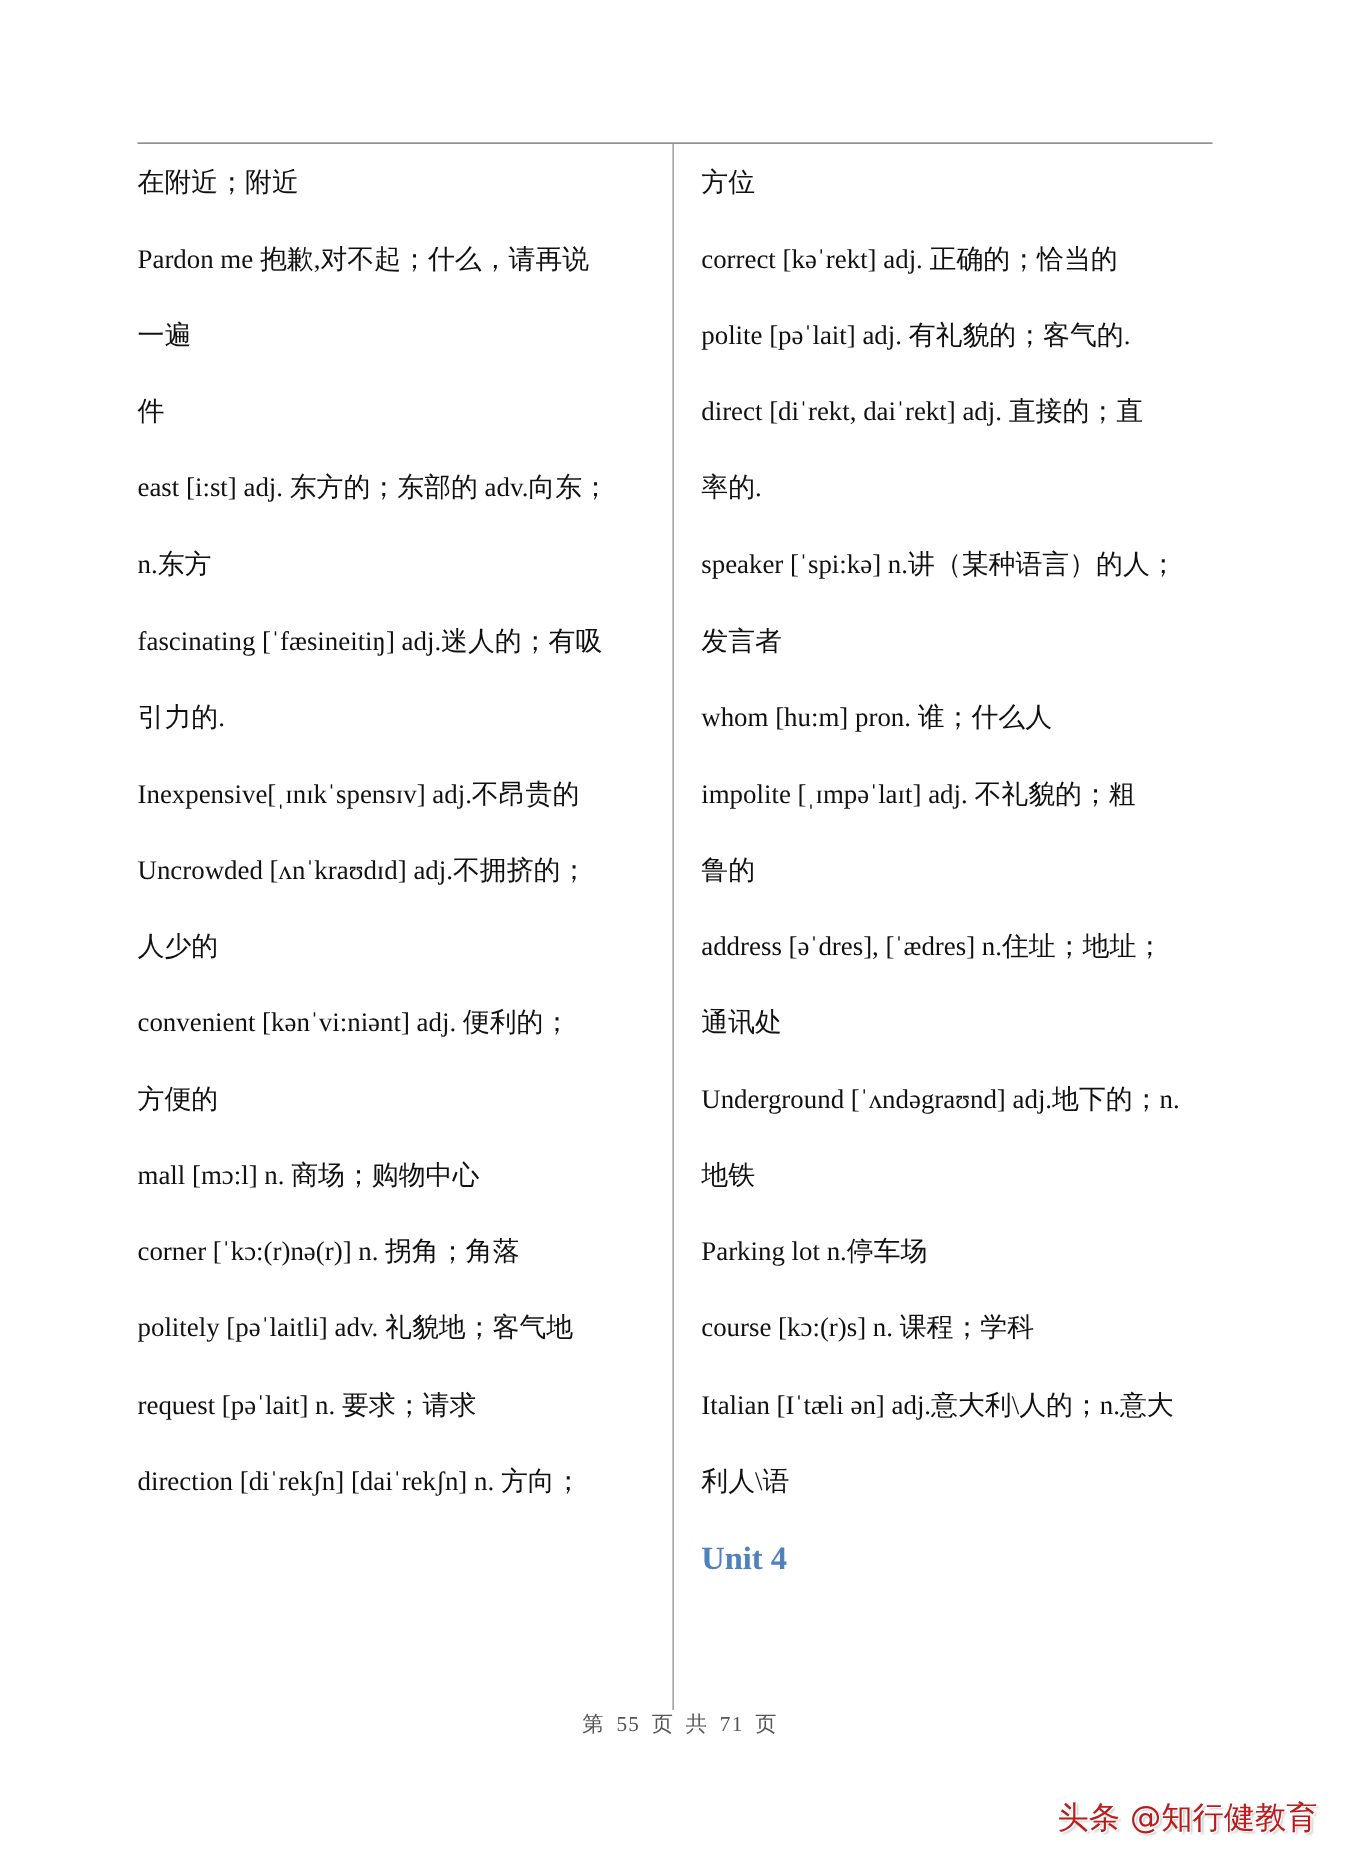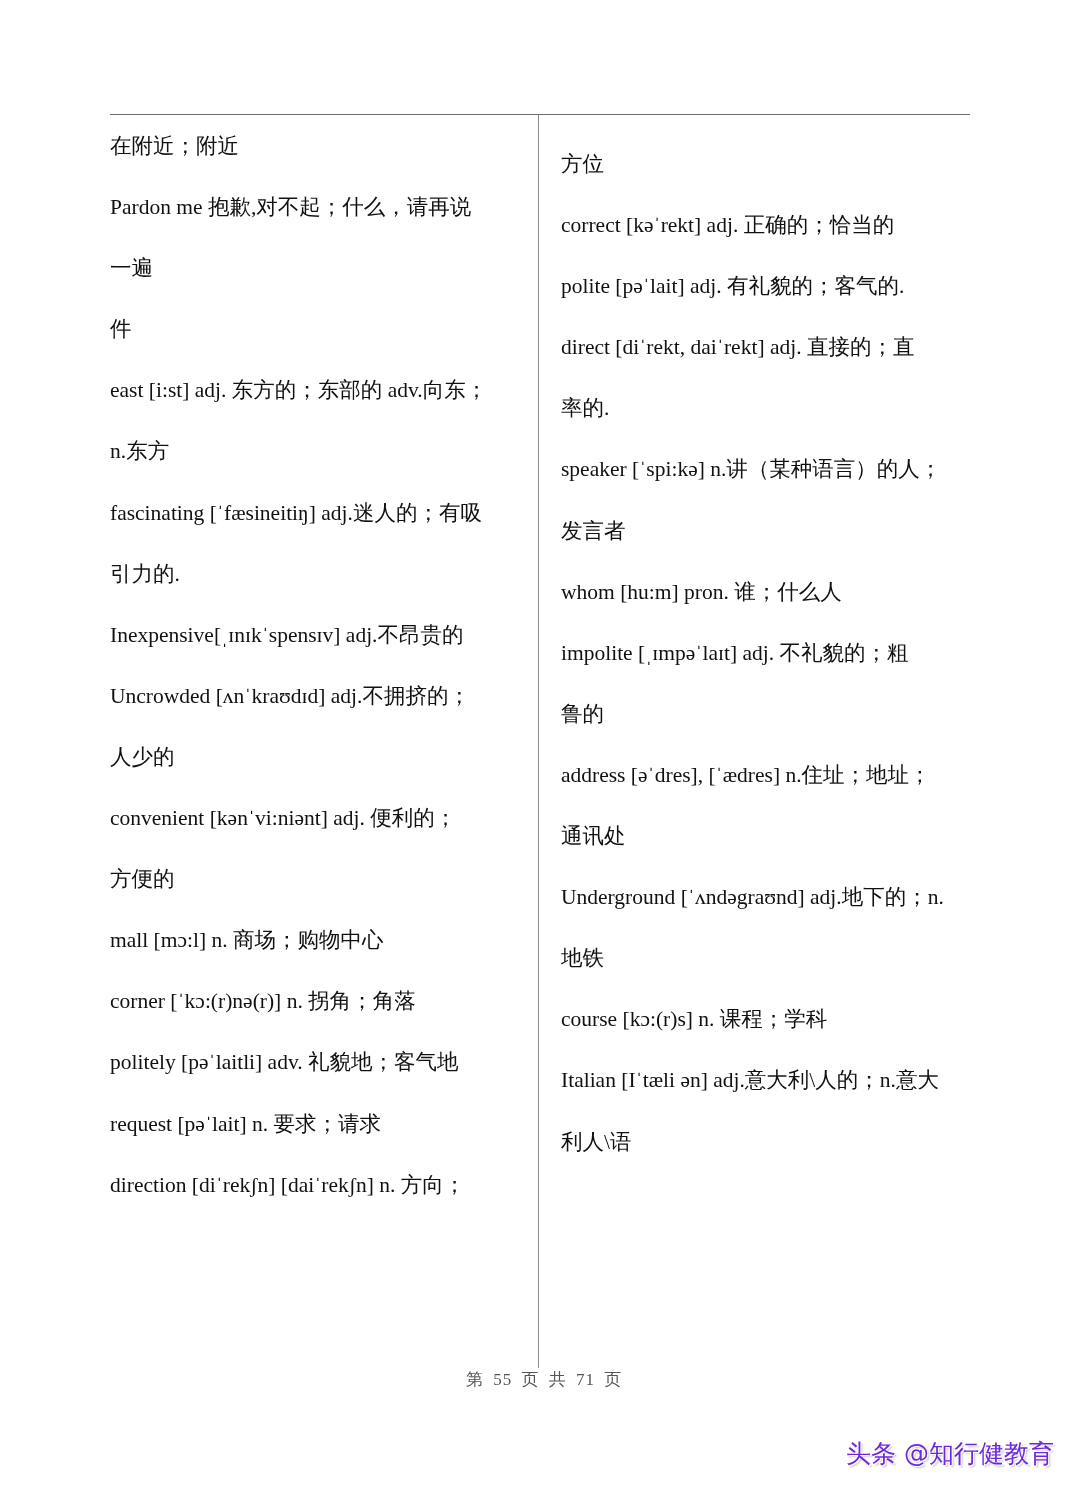--- a/index.html
+++ b/index.html
@@ -2,39 +2,39 @@
 <html><head>
   <meta charset="utf-8">
   <style>
     html, body { margin: 0; padding: 0; background: #ffffff; }
     body { width: 1080px; height: 1495px; position: relative; overflow: hidden; }
     .page { position: absolute; left: 0; top: 0; width: 1080px; height: 1109px; background: #ffffff; }
     .top-rule { position: absolute; left: 110px; top: 114px; width: 860px; height: 0; border-top: 1.5px solid #6b6b6b; }
     .col-divider { position: absolute; left: 538px; top: 115px; width: 0; height: 1253px; border-left: 1.2px solid #8a8a8a; }
     .col { position: absolute; top: 116px; }
     .col-left { left: 110px; width: 420px; }
-    .col-right { left: 561px; width: 420px; margin-top: 18px; }
+    .col-right { left: 561px; width: 420px; }
     .line {
       height: 61.1px; line-height: 61.1px;
       font-family: "Liberation Serif", "DejaVu Serif", serif;
       font-size: 21.5px; color: #111111; white-space: nowrap;
     }
     .line.heading {
       font-family: "Liberation Serif", "DejaVu Serif", serif;
       font-weight: bold; font-size: 26px; color: #4f81bd;
     }
     .page-number {
       position: absolute; left: 0; width: 1088px; top: 1368px; text-align: center;
       font-family: "Liberation Serif", "DejaVu Serif", serif;
       font-size: 17px; color: #555555; letter-spacing: 1px; word-spacing: 4px;
     }
     .watermark {
       position: absolute; right: 26px; top: 1437px;
       font-family: "DejaVu Sans", "Liberation Sans", sans-serif;
-      font-size: 25px; color: #6d28d9;
+      font-size: 25px; color: #b91c1c;
       text-shadow: 1px 1px 0 #ffffff, -1px -1px 0 #ffffff, 2px 2px 2px rgba(0,0,0,0.25);
     }
   </style>
 </head>
 <body>
 
 <div class="page">
   <div class="top-rule"></div>
   <div class="col-divider"></div>
 
@@ -67,20 +67,22 @@
     <div class="line">率的.</div>
     <div class="line">speaker [ˈspi:kə] n.讲（某种语言）的人；</div>
     <div class="line">发言者</div>
     <div class="line">whom [hu:m]    pron.  谁；什么人</div>
     <div class="line">impolite [ˌɪmpəˈlaɪt]    adj.  不礼貌的；粗</div>
     <div class="line">鲁的</div>
     <div class="line">address [əˈdres], [ˈædres] n.住址；地址；</div>
     <div class="line">通讯处</div>
     <div class="line">Underground [ˈʌndəgraʊnd] adj.地下的；n.</div>
     <div class="line">地铁</div>
+    <div class="line">Parking lot    n.停车场</div>
     <div class="line">course [kɔ:(r)s]    n.  课程；学科</div>
     <div class="line">Italian [Iˈtæli ən] adj.意大利\人的；n.意大</div>
     <div class="line">利人\语</div>
+    <div class="line heading">Unit 4</div>
   </div>
 
   <div class="page-number">第 55 页 共 71 页</div>
   <div class="watermark">头条 @知行健教育</div>
 </div>
 
 </body></html>

